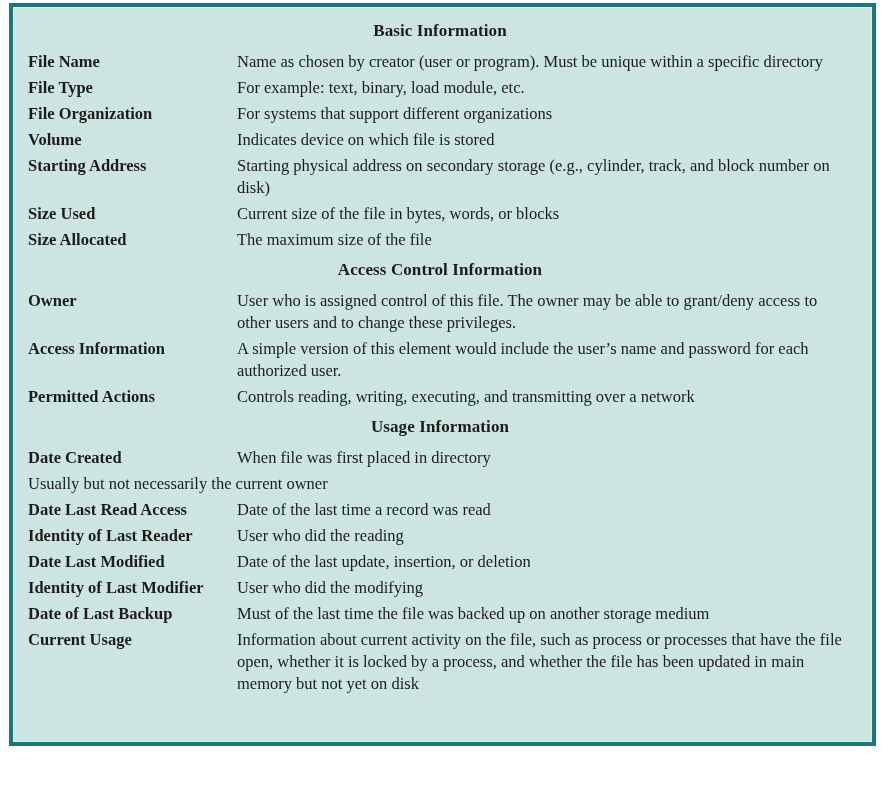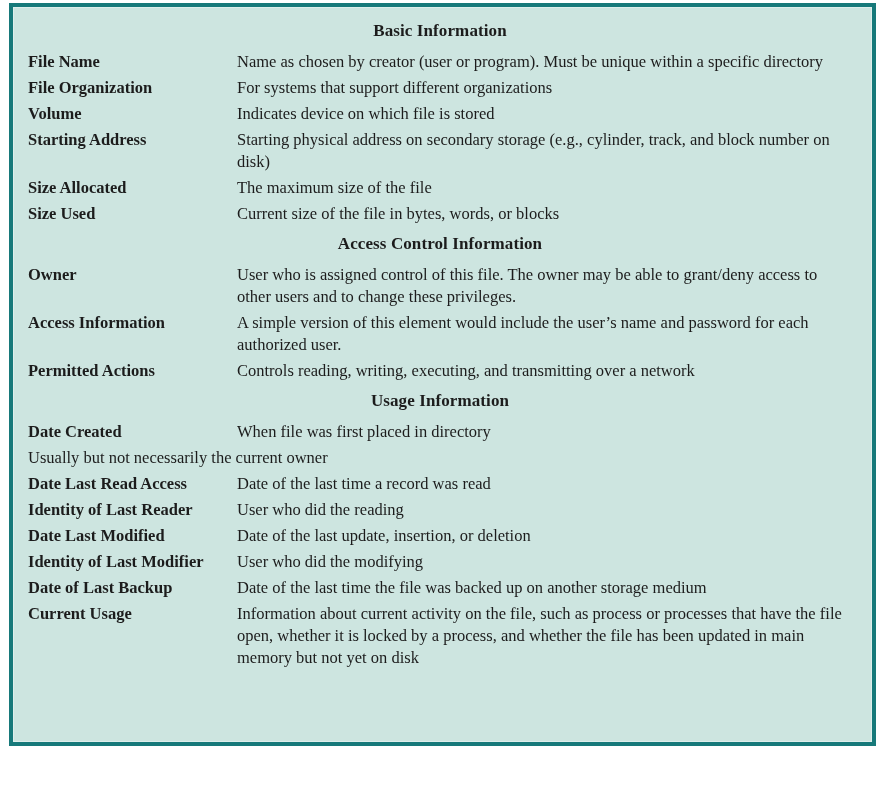--- a/index.html
+++ b/index.html
@@ -62,40 +62,44 @@
 <div class="page">
   <div class="table-box">
     <div id="sections">
         <section>
           <div class="section-header">Basic Information</div>
           <div class="row">
             <div class="term">File Name</div>
             <div class="desc">Name as chosen by creator (user or program). Must be unique within a specific directory</div>
           </div>
           <div class="row">
+            <div class="term">File Type</div>
+            <div class="desc">For example: text, binary, load module, etc.</div>
+          </div>
+          <div class="row">
             <div class="term">File Organization</div>
             <div class="desc">For systems that support different organizations</div>
           </div>
         </section>
         <section>
           <div class="row">
             <div class="term">Volume</div>
             <div class="desc">Indicates device on which file is stored</div>
           </div>
           <div class="row">
             <div class="term">Starting Address</div>
             <div class="desc">Starting physical address on secondary storage (e.g., cylinder, track, and block number on disk)</div>
           </div>
           <div class="row">
+            <div class="term">Size Used</div>
+            <div class="desc">Current size of the file in bytes, words, or blocks</div>
+          </div>
+          <div class="row">
             <div class="term">Size Allocated</div>
             <div class="desc">The maximum size of the file</div>
-          </div>
-          <div class="row">
-            <div class="term">Size Used</div>
-            <div class="desc">Current size of the file in bytes, words, or blocks</div>
           </div>
         </section>
         <section>
           <div class="section-header">Access Control Information</div>
           <div class="row">
             <div class="term">Owner</div>
             <div class="desc">User who is assigned control of this file. The owner may be able to grant/deny access to other users and to change these privileges.</div>
           </div>
           <div class="row">
             <div class="term">Access Information</div>
@@ -126,21 +130,21 @@
           <div class="row">
             <div class="term">Date Last Modified</div>
             <div class="desc">Date of the last update, insertion, or deletion</div>
           </div>
           <div class="row">
             <div class="term">Identity of Last Modifier</div>
             <div class="desc">User who did the modifying</div>
           </div>
           <div class="row">
             <div class="term">Date of Last Backup</div>
-            <div class="desc">Date of the last time the file was backed up on another storage medium</div>
+            <div class="desc">Must of the last time the file was backed up on another storage medium</div>
           </div>
           <div class="row">
             <div class="term">Current Usage</div>
             <div class="desc">Information about current activity on the file, such as process or processes that have the file open, whether it is locked by a process, and whether the file has been updated in main memory but not yet on disk</div>
           </div>
         </section>
       </div>
   </div>
 </div>
 

